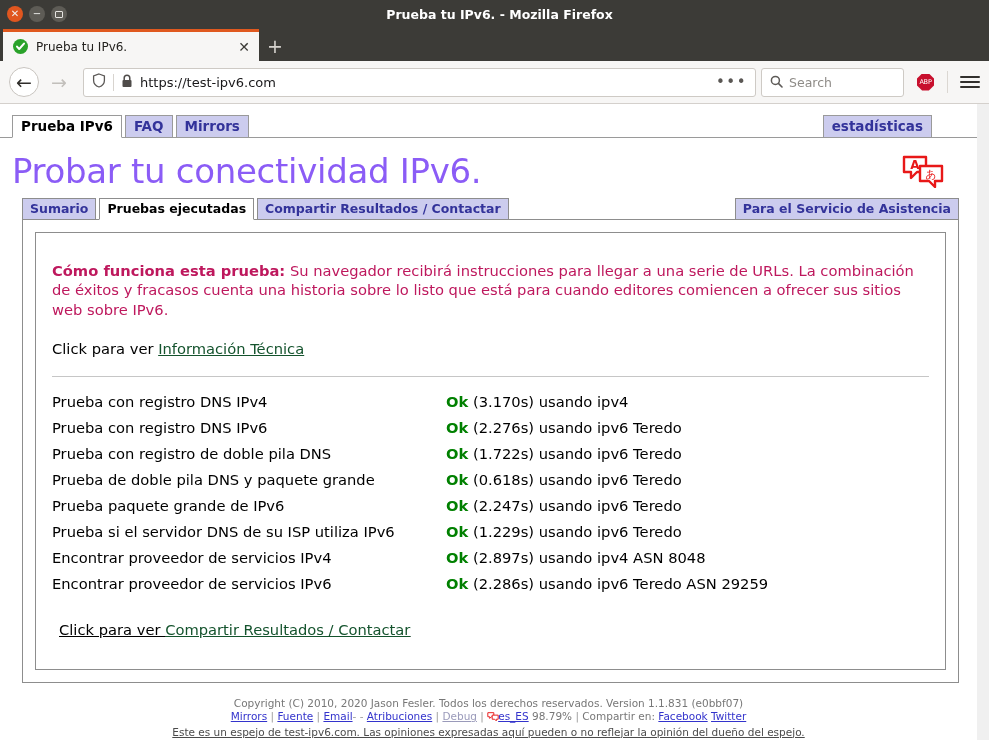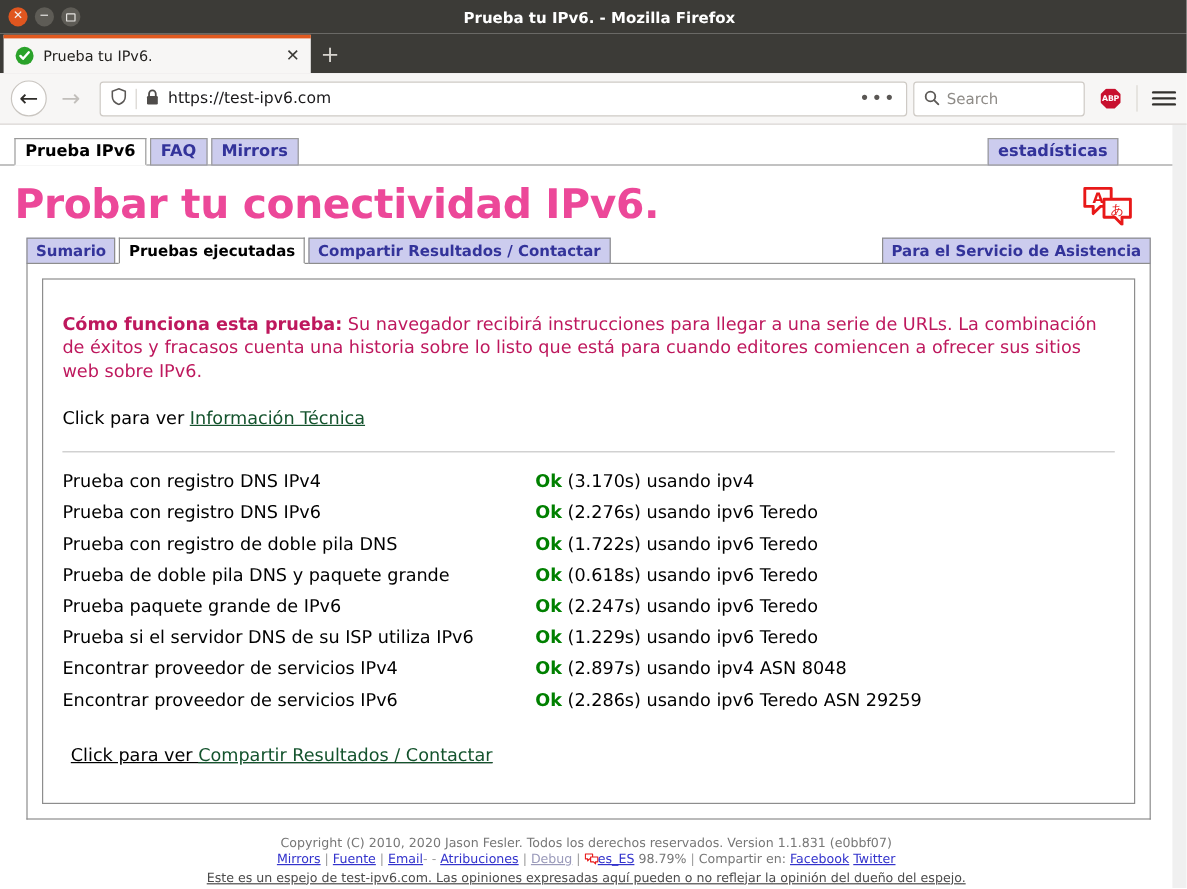--- a/index.html
+++ b/index.html
@@ -116,21 +116,21 @@
   }
   .search-ph { font-size: 12.5px; color: #8e8b87; }
   .abp {
     width: 19px; height: 19px; margin-left: 7px;
     display: flex; align-items: center; justify-content: center;
   }
   .abp-oct {
     width: 17px; height: 17px; background: #c8102e;
     clip-path: polygon(30% 0,70% 0,100% 30%,100% 70%,70% 100%,30% 100%,0 70%,0 30%);
     display: flex; align-items: center; justify-content: center;
-    color: #fff; font-size: 6.5px; font-weight: bold; letter-spacing: -0.2px;
+    color: #fff; font-size: 6.5px; font-weight: normal; letter-spacing: -0.2px;
   }
   .vsep { width: 1px; height: 22px; background: #dbd7d2; margin: 0 7px; }
   .hamburger { width: 20px; display: flex; flex-direction: column; gap: 3px; }
   .hamburger span { height: 2px; background: #32302d; border-radius: 1px; }
 
   
   .page {
     position: relative;
     height: 636px;
     background: #ffffff;
@@ -159,22 +159,22 @@
     margin-right: 3px;
     position: relative; top: 1px;
   }
   .stab.inactive { background: #ccccee; color: #33339a; }
   .stab.active { background: #ffffff; color: #000000; border-bottom: 1px solid #ffffff; }
   .stab-right { margin-left: auto; margin-right: 45px; }
 
   
   .h1row { display: flex; align-items: flex-start; padding: 0 12px; }
   h1.page-title {
-    font-size: 34px; font-weight: bold; margin: 13px 0 6px 0;
-    color: #ec4899; letter-spacing: -0.3px; flex: 1 1 auto;
+    font-size: 34px; font-weight: normal; margin: 13px 0 6px 0;
+    color: #8b5cf6; letter-spacing: -0.3px; flex: 1 1 auto;
   }
   .translate-icon { margin: 16px 20px 0 0; flex: 0 0 auto; }
 
   
   .inner-wrap { padding: 0 18px 0 22px; }
   .inner-tabs {
     display: flex; align-items: flex-end;
     border-bottom: 1px solid #8d8d8d;
     height: 23px;
   }

